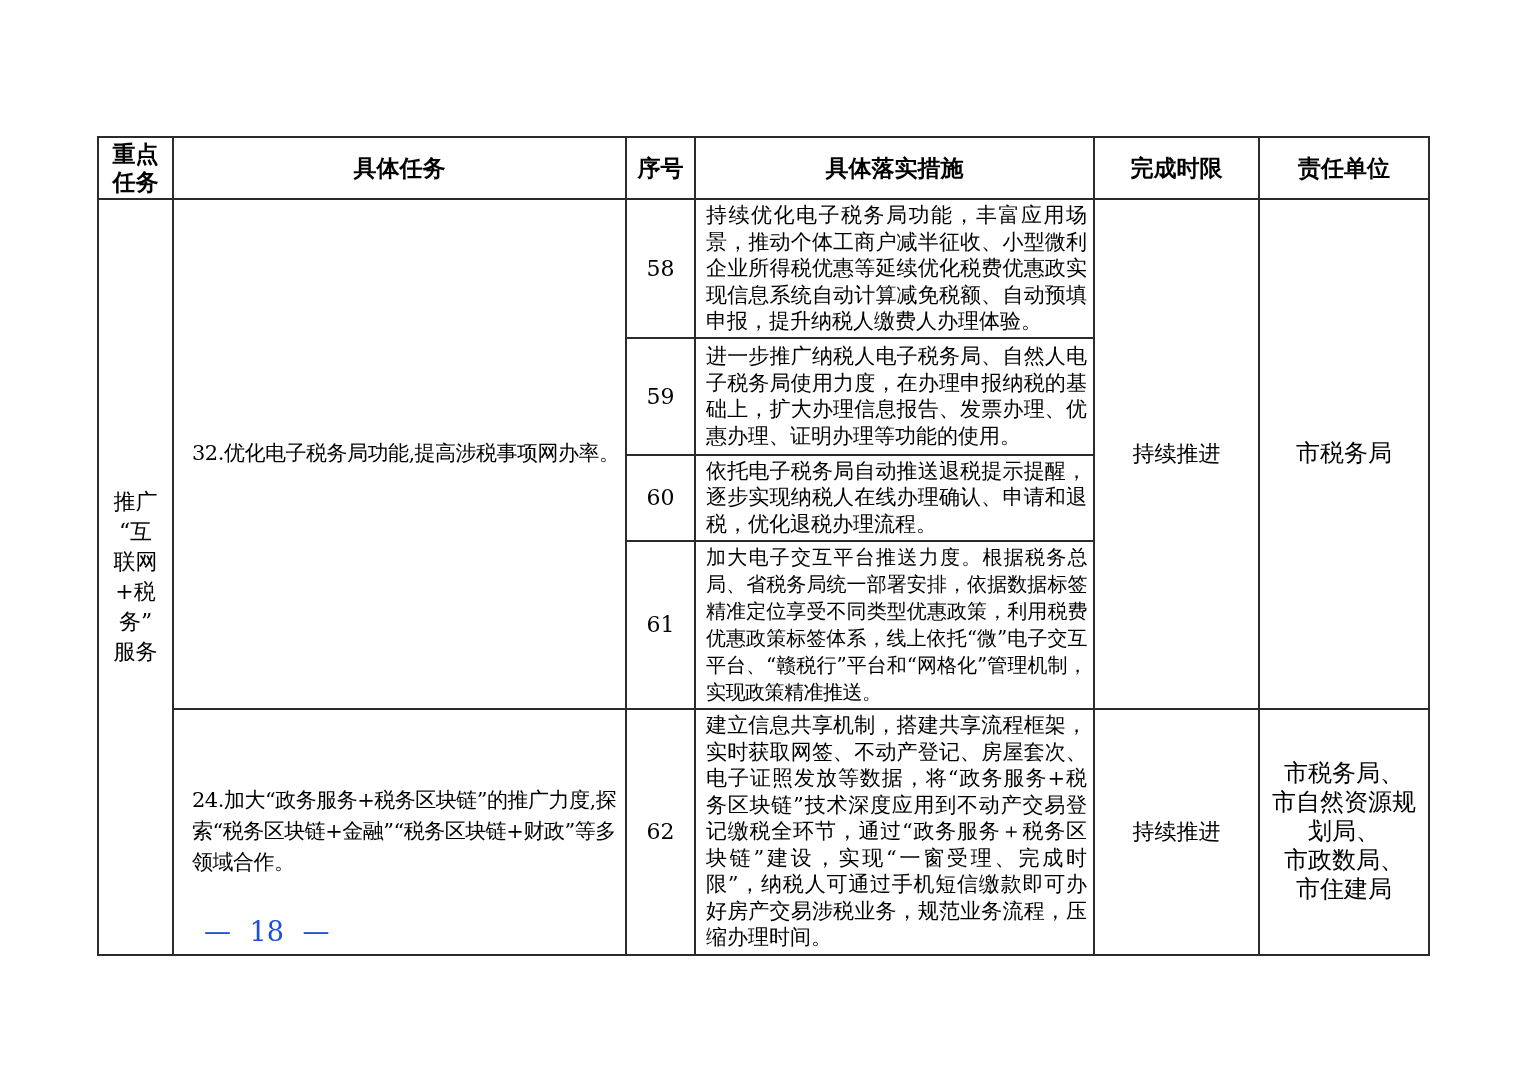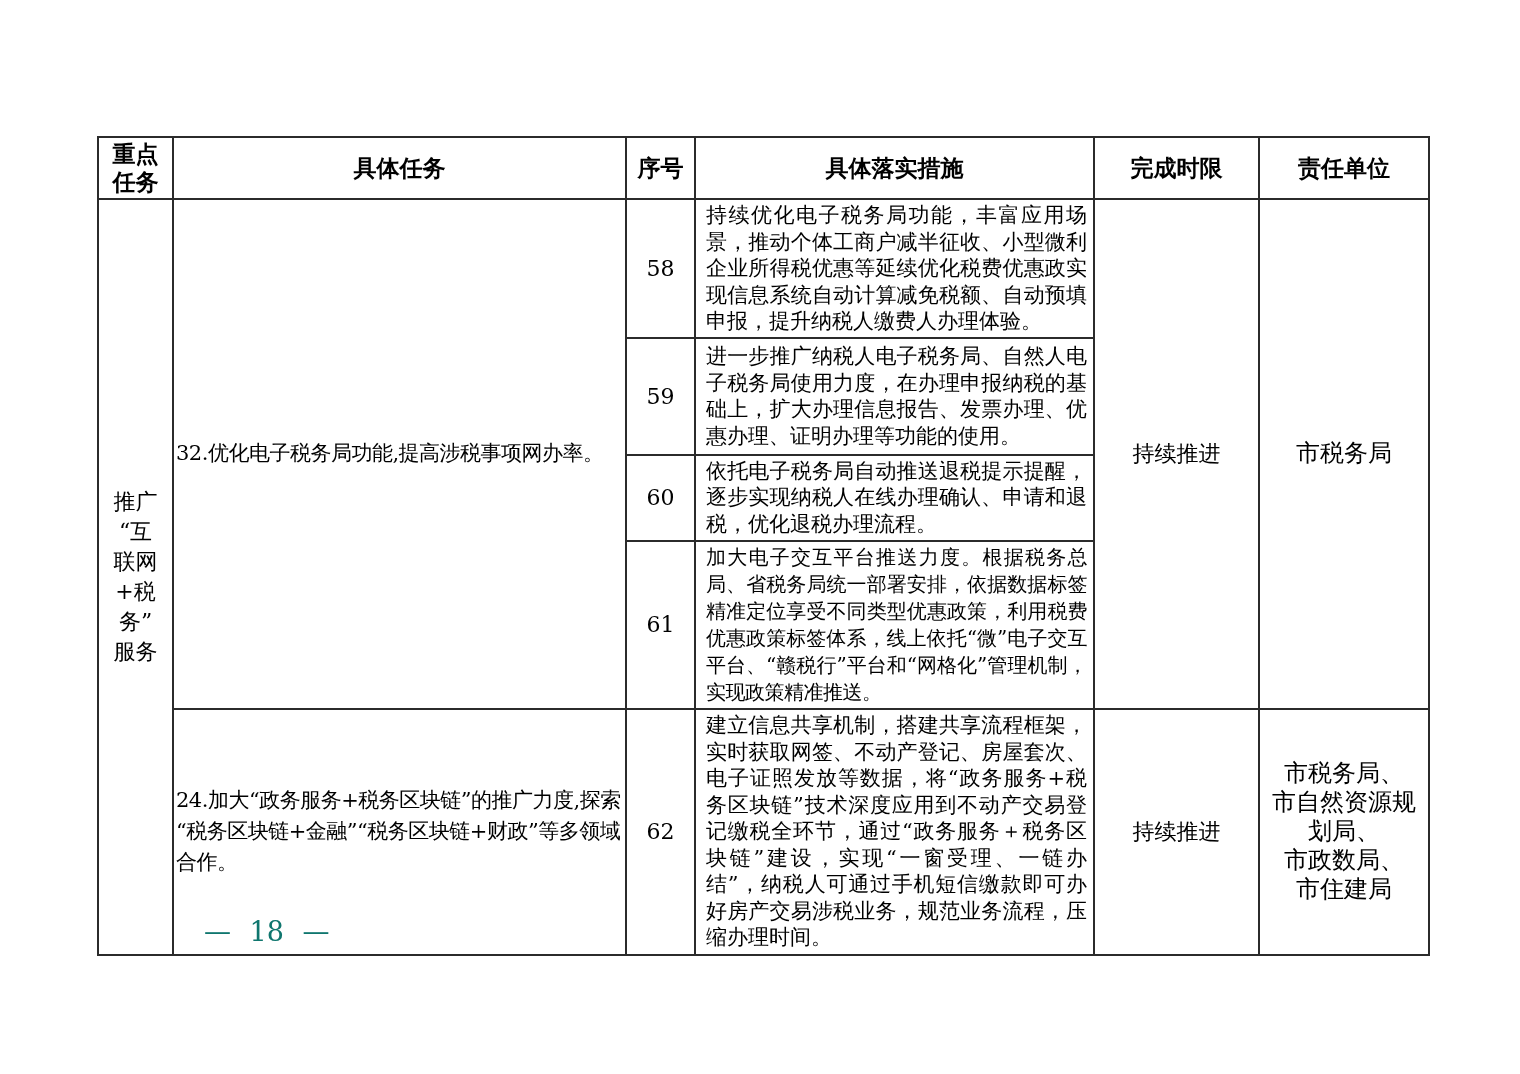--- a/index.html
+++ b/index.html
@@ -57,21 +57,21 @@
     font-size: 22px;
     line-height: 30px;
     white-space: pre-line;
     padding: 0 2px;
   }
   td.task-cell {
     text-align: left;
     font-size: 21px;
     line-height: 31px;
     letter-spacing: -0.5px;
-    padding: 2px 4px 2px 2px;
+    padding: 2px 4px 2px 18px;
   }
   td.num-cell {
     text-align: center;
     font-size: 22px;
     padding: 0;
   }
   td.measure-cell {
     text-align: justify;
     font-size: 21px;
     line-height: 26.5px;
@@ -95,21 +95,21 @@
     white-space: pre-line;
     padding: 0 2px;
   }
   .page-footer {
     position: absolute;
     left: 204px;
     top: 916px;
     font-size: 27px;
     line-height: 32px;
     word-spacing: 10px;
-    color: #0f766e;
+    color: #1d4ed8;
   }
 </style>
 </head>
 <body>
 
 <div class="page">
 
   <table class="doc-table">
     <colgroup>
       <col class="c-keytask">
@@ -155,21 +155,21 @@
     </tr>
 
     <tr class="h-r61">
       <td class="num-cell">61</td>
       <td class="measure-cell condensed">加大电子交互平台推送力度。根据税务总局、省税务局统一部署安排，依据数据标签精准定位享受不同类型优惠政策，利用税费优惠政策标签体系，线上依托“微”电子交互平台、“赣税行”平台和“网格化”管理机制，实现政策精准推送。</td>
     </tr>
 
     <tr class="h-r62">
       <td class="task-cell">24.加大“政务服务+税务区块链”的推广力度,探索“税务区块链+金融”“税务区块链+财政”等多领域合作。</td>
       <td class="num-cell">62</td>
-      <td class="measure-cell">建立信息共享机制，搭建共享流程框架，实时获取网签、不动产登记、房屋套次、电子证照发放等数据，将“政务服务+税务区块链”技术深度应用到不动产交易登记缴税全环节，通过“政务服务＋税务区块链”建设，实现“一窗受理、一链办结”，纳税人可通过手机短信缴款即可办好房产交易涉税业务，规范业务流程，压缩办理时间。</td>
+      <td class="measure-cell">建立信息共享机制，搭建共享流程框架，实时获取网签、不动产登记、房屋套次、电子证照发放等数据，将“政务服务+税务区块链”技术深度应用到不动产交易登记缴税全环节，通过“政务服务＋税务区块链”建设，实现“一窗受理、完成时限”，纳税人可通过手机短信缴款即可办好房产交易涉税业务，规范业务流程，压缩办理时间。</td>
       <td class="deadline-cell">持续推进</td>
       <td class="resp-cell">市税务局、
 市自然资源规
 划局、
 市政数局、
 市住建局</td>
     </tr>
   </tbody>
     </table>
 

